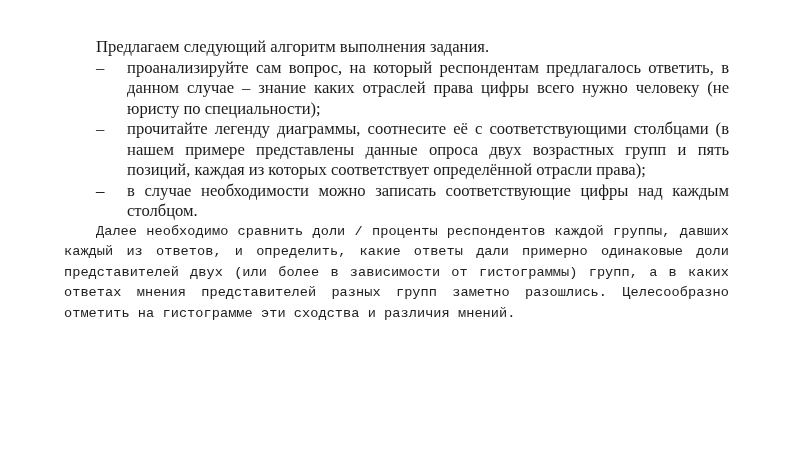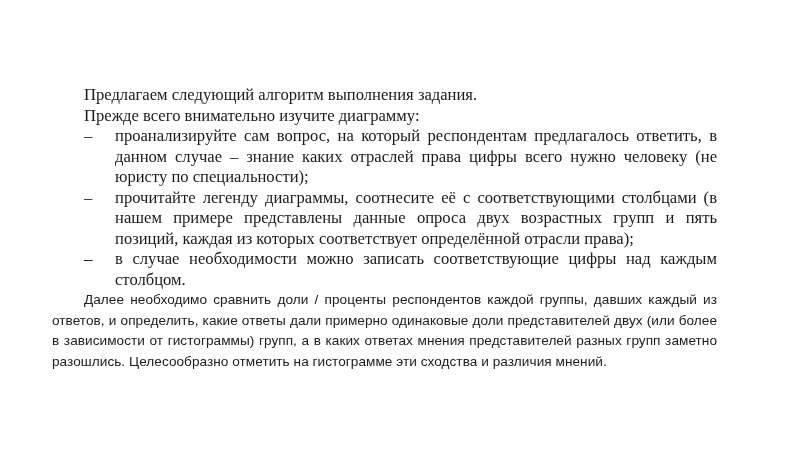--- a/index.html
+++ b/index.html
@@ -9,24 +9,23 @@
     }
     body {
       width: 800px;
       height: 450px;
       position: relative;
       overflow: hidden;
       color: #1a1a1a;
     }
     .page {
       position: absolute;
-      left: 84px;
+      left: 96px;
       top: 37px;
       width: 633px;
-      margin-top: 48px;
     }
     .p {
       font-family: "Liberation Serif", serif;
       font-size: 16.6px;
       line-height: 20.5px;
       margin: 0;
       text-align: justify;
     }
     .list {
       margin: 0;
@@ -40,38 +39,37 @@
       font-size: 16.6px;
       line-height: 20.5px;
       text-align: justify;
     }
     .dash {
       position: absolute;
       left: 0;
       top: 0;
     }
     .p2 {
-      font-family: Liberation Sans, sans-serif;
+      font-family: Liberation Mono, monospace;
       font-size: 13.6px;
       line-height: 20.5px;
       margin: 0;
       margin-left: -32px;
       width: 665px;
       text-align: justify;
       text-indent: 32px;
       letter-spacing: 0.05px;
       color: #202020;
     }
   </style>
 </head>
 <body>
 
 <div class="page">
   <p class="p">Предлагаем следующий алгоритм выполнения задания.</p>
-  <p class="p">Прежде всего внимательно изучите диаграмму:</p>
 
   <ul class="list">
     <li class="li">
       <span class="dash">–</span>
       <span>проанализируйте сам вопрос, на который респондентам предлагалось ответить, в данном случае – знание каких отраслей права цифры всего нужно человеку (не юристу по специальности);</span>
     </li>
     <li class="li">
       <span class="dash">–</span>
       <span>прочитайте легенду диаграммы, соотнесите её с соответствующими столбцами (в нашем примере представлены данные опроса двух возрастных групп и пять позиций, каждая из которых соответствует определённой отрасли права);</span>
     </li>

